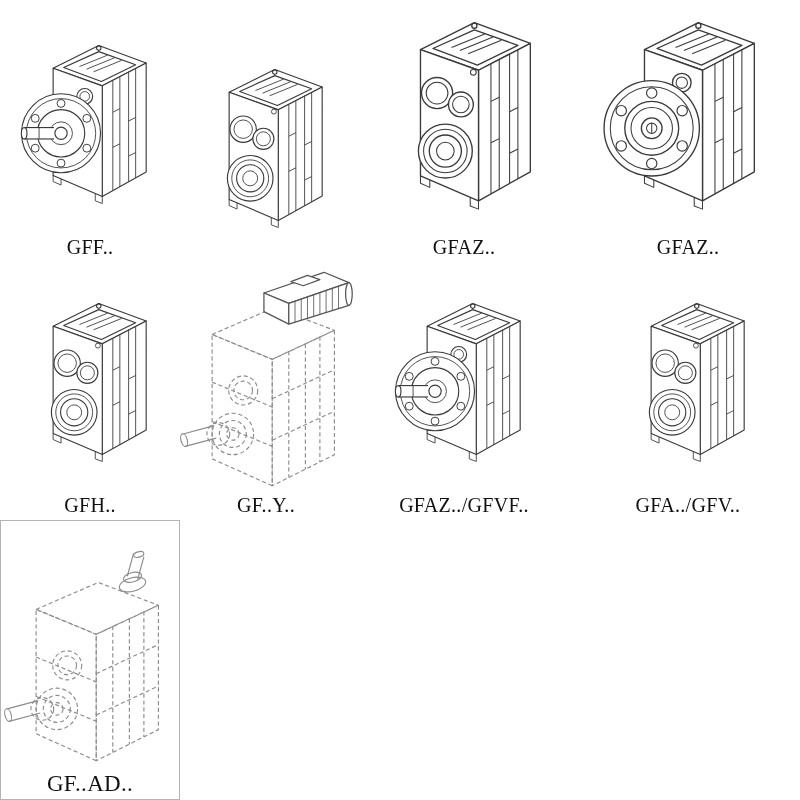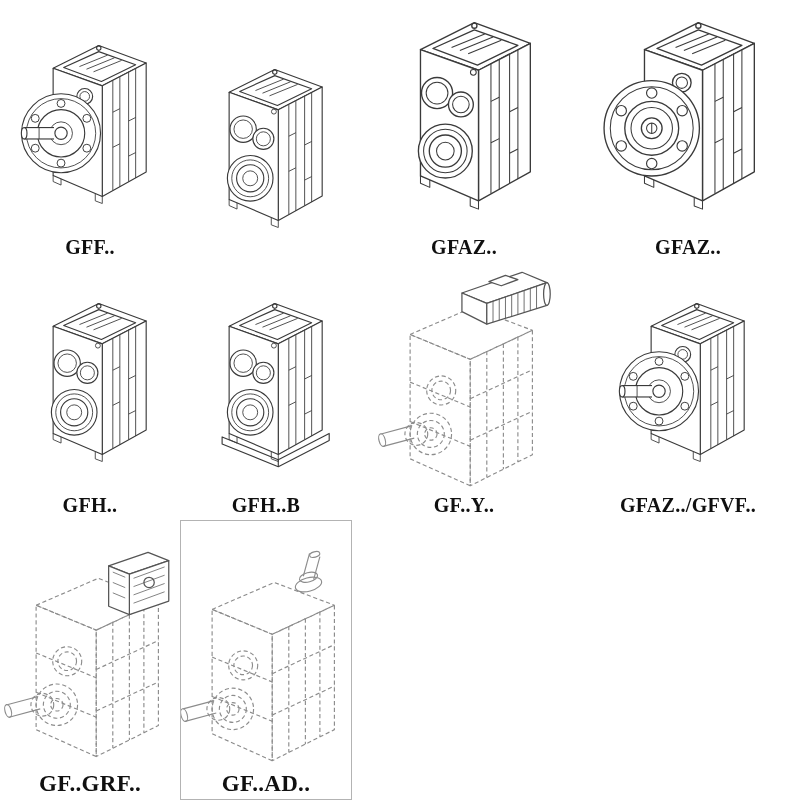--- a/index.html
+++ b/index.html
@@ -16,21 +16,21 @@
   }
   .cell{
     margin:0;
     display:flex;flex-direction:column;
     align-items:center;justify-content:flex-end;
     padding-bottom:4px;
   }
   .drawing{width:158px;height:212px}
   .cell.wide .drawing{width:206px;height:228px}
   .label{
-    font-weight:bold;font-size:20px;letter-spacing:.3px;
+    font-weight:normal;font-size:20px;letter-spacing:.3px;
     color:#101010;margin-top:2px;white-space:nowrap;line-height:1.1;
   }
   .label-lg{font-size:23px}
   .framed{outline:1px solid #b3b3b3;outline-offset:-1px}
 </style>
 </head>
 <body>
 
 <svg width="0" height="0" style="position:absolute" aria-hidden="true">
   <defs>
@@ -251,49 +251,43 @@
     <figcaption class="label">GFAZ..</figcaption>
   </figure>
 
   <figure class="cell">
     <svg class="drawing" viewBox="0 0 180 220">
         <use href="#gb-bore"></use>
       </svg>
     <figcaption class="label">GFH..</figcaption>
   </figure>
 
-  <figure class="cell">
-    <svg class="drawing" viewBox="0 0 180 220">
-        <use href="#gb-bore-base"></use>
-      </svg>
-    <figcaption class="label">GFH..B</figcaption>
-  </figure>
 
 
   <figure class="cell wide">
     <svg class="drawing" viewBox="0 0 180 220">
         <use href="#gb-y"></use>
       </svg>
     <figcaption class="label">GF..Y..</figcaption>
   </figure>
 
   <figure class="cell">
     <svg class="drawing" viewBox="0 0 180 220">
         <use href="#gb-flange-shaft"></use>
       </svg>
     <figcaption class="label">GFAZ../GFVF..</figcaption>
   </figure>
 
-
-  <figure class="cell wide">
-    <svg class="drawing" viewBox="0 0 180 220">
-        <use href="#gb-grf"></use>
-      </svg>
-    <figcaption class="label label-lg">GF..GRF..</figcaption>
-  </figure>
+  <figure class="cell">
+    <svg class="drawing" viewBox="0 0 180 220">
+        <use href="#gb-bore"></use>
+      </svg>
+    <figcaption class="label">GFA../GFV..</figcaption>
+  </figure>
+
 
   <figure class="cell wide framed">
     <svg class="drawing" viewBox="0 0 180 220">
         <use href="#gb-ad"></use>
       </svg>
     <figcaption class="label label-lg">GF..AD..</figcaption>
   </figure>
 
 </div>
 

